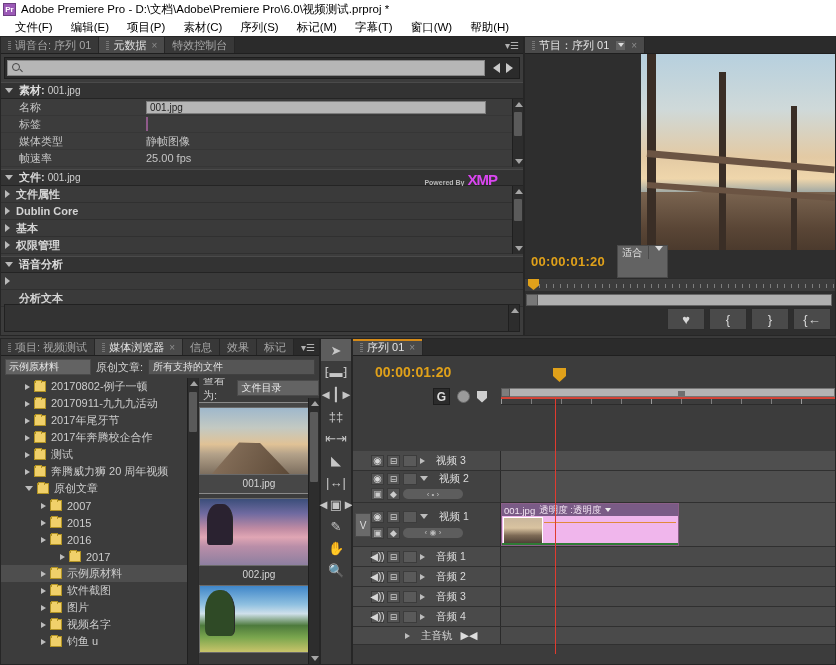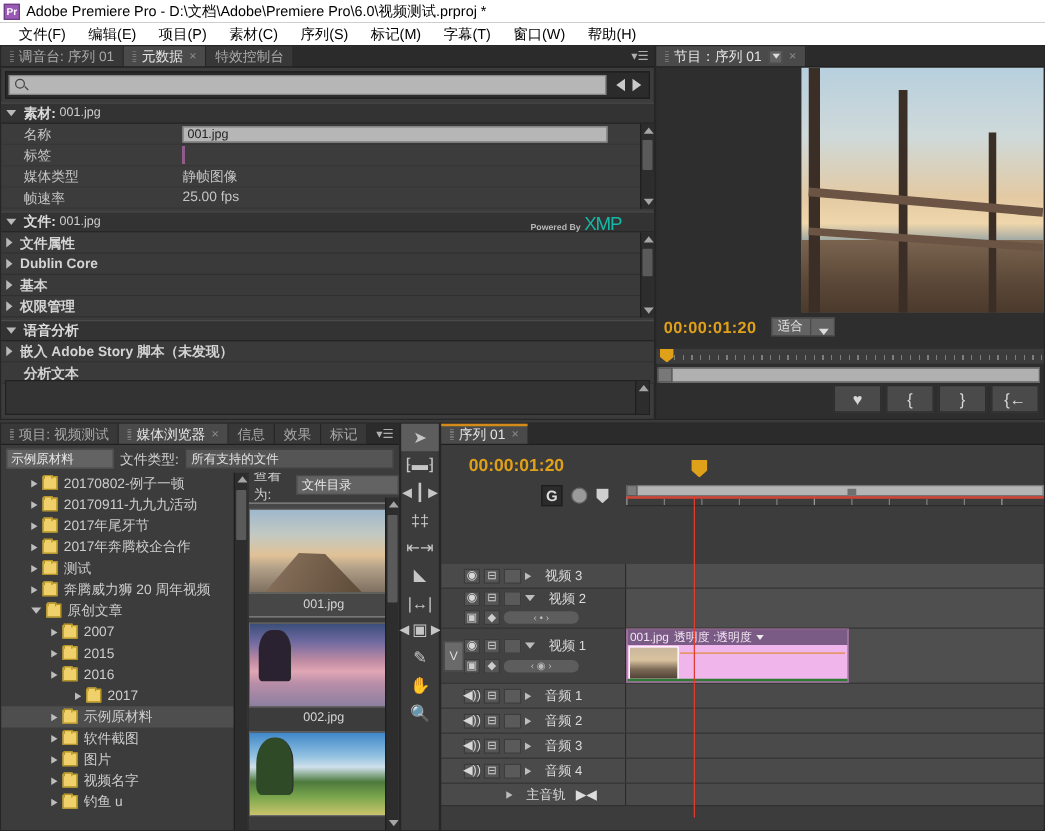--- a/index.html
+++ b/index.html
@@ -97,21 +97,21 @@
   .swatch { width:13px;height:13px;background:#e987e0;border:1px solid #8f5a8a; }
   .subhead {
     height:17px; background:#3a3a3a; display:flex; align-items:center;
     padding-left:4px; font-size:11px; font-weight:bold; color:#d4d4d4;
     border-bottom:1px solid #303030;
   }
   .xmp {
     position:absolute; right:26px; top:1px; display:flex; align-items:baseline; gap:3px;
   }
   .xmp .pw { font-size:7px; color:#b9b9b9; }
-  .xmp .lg { font-size:15px; font-weight:normal; color:#14b8a6; letter-spacing:-1px;}
+  .xmp .lg { font-size:15px; font-weight:bold; color:#d946ef; letter-spacing:-1px;}
   .vscroll {
     position:absolute; right:0; width:11px; background:#2d2d2d; border-left:1px solid #1f1f1f;
   }
   .vscroll .thumb { position:absolute; left:1px; right:1px; background:#5a5a5a; border-radius:1px;}
   .vs-arrow{position:absolute;left:2px;width:0;height:0;border-left:4px solid transparent;border-right:4px solid transparent;}
   .vs-arrow.up{top:3px;border-bottom:5px solid #a5a5a5;}
   .vs-arrow.dn{bottom:3px;border-top:5px solid #a5a5a5;}
   .analysis-box{ position:absolute; left:3px; right:3px; bottom:3px; height:28px;
                  background:#333; border:1px solid #212121;}
 
@@ -125,21 +125,21 @@
   .rail-post { position:absolute; background:#3a2e26; }
   .rail-bar  { position:absolute; background:#6b5443; }
   .deck { position:absolute; left:0; bottom:0; width:100%; height:60px;
           background:linear-gradient(to bottom,#7a6450,#5a4636 60%,#4a392c);}
   .timecode-row {
     position:absolute; left:0; right:0; bottom:63px; height:22px; display:flex;
     align-items:center; padding-left:6px; gap:12px;
   }
   .tc { color:#e0a11a; font-size:13px; font-weight:bold; letter-spacing:0.3px; font-family:"Liberation Sans",sans-serif;}
   .combo {
-    height:15px; background:#636363; border:1px solid #4a4a4a; display:flex; align-items:flex-end;
+    height:33px; background:#636363; border:1px solid #4a4a4a; display:flex; align-items:flex-start;
     font-size:10px; color:#e3e3e3; padding:0 4px; gap:6px;
   }
   .combo .cb-arrow{width:0;height:0;border-left:4px solid transparent;border-right:4px solid transparent;border-top:5px solid #dcdcdc;}
   .combo .sep { width:1px;height:13px;background:#4a4a4a; }
   .mon-ruler { position:absolute;left:0;right:0;bottom:44px;height:13px;background:#3c3c3c;
                border-top:1px solid #2b2b2b;}
   .mon-ruler .ticks{position:absolute;left:14px;right:0;top:5px;height:4px;
     background:repeating-linear-gradient(to right,#7d7d7d 0 1px,transparent 1px 7px);}
   .cti-mon{position:absolute;left:3px;top:0;width:11px;height:11px;background:#e0a11a;
      clip-path:polygon(0 0,100% 0,100% 60%,50% 100%,0 60%);}
@@ -347,21 +347,20 @@
         <span class="thumb" style="top:13px;height:22px;"></span>
       </div>
     </div>
 
     <div class="sec-head" style="margin-top:2px;">
       <span class="tri down"></span>
       <span>语音分析</span>
     </div>
     <div class="subhead">
       <span class="tri right"></span>
-      <span>嵌入 Adobe Story 脚本（未发现）</span>
     </div>
     <div class="subhead" style="padding-left:18px;">
       <span>分析文本</span>
     </div>
     <div class="analysis-box">
       <div class="vscroll" style="top:0;bottom:0;right:0;">
         <span class="vs-arrow up"></span>
       </div>
     </div>
   </div>
@@ -436,21 +435,21 @@
         <span>标记</span>
       </div>
       <span class="menu-dots">▾☰</span>
     </div>
 
     <div class="mb-toolbar">
       <span class="mb-combo" style="width:86px;">
         <span style="flex:1;">示例原材料</span>
         <span class="cb-arrow"></span>
       </span>
-      <span class="ft-label">文件类型:</span>
+      <span class="ft-label">原创文章:</span>
       <span class="ft-box">所有支持的文件</span>
     </div>
 
     <div class="mb-body">
 
       <div class="tree" id="treeList">
           <div class="tr-row" style="padding-left: 24px;">
             <span class="tr-tri"></span>
             <span class="folder"></span>
             <span>20170802-例子一顿</span>

